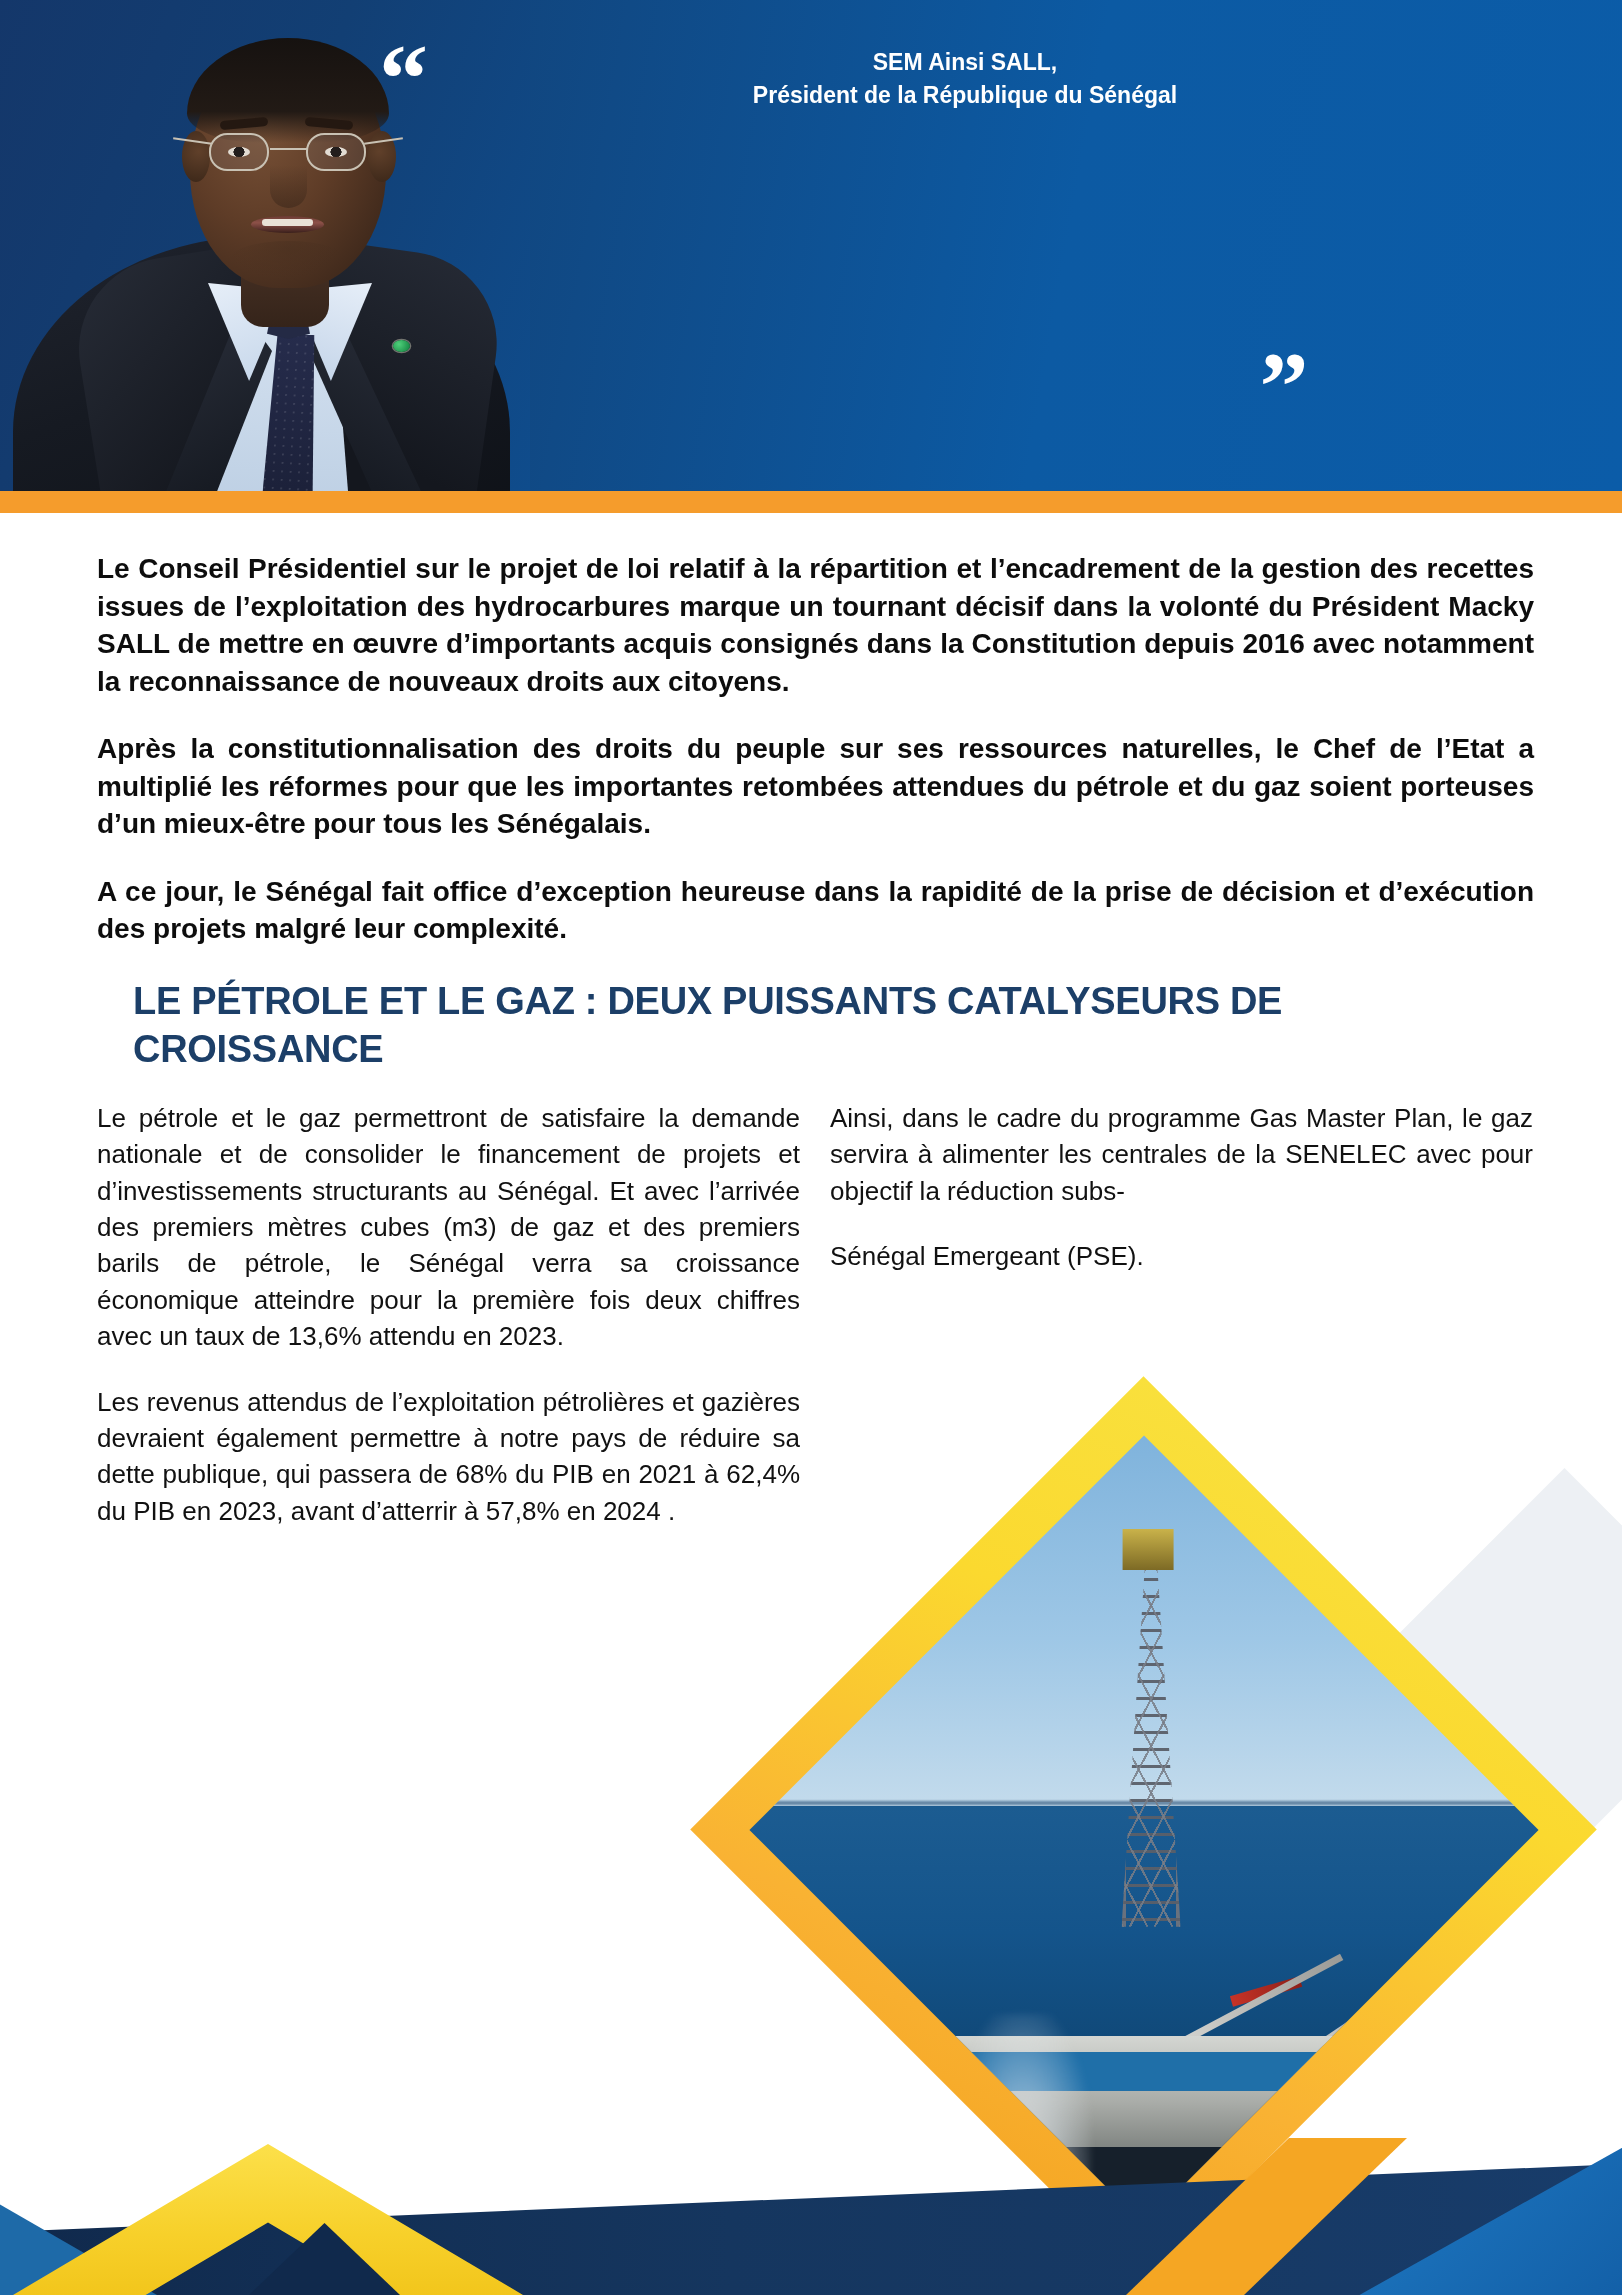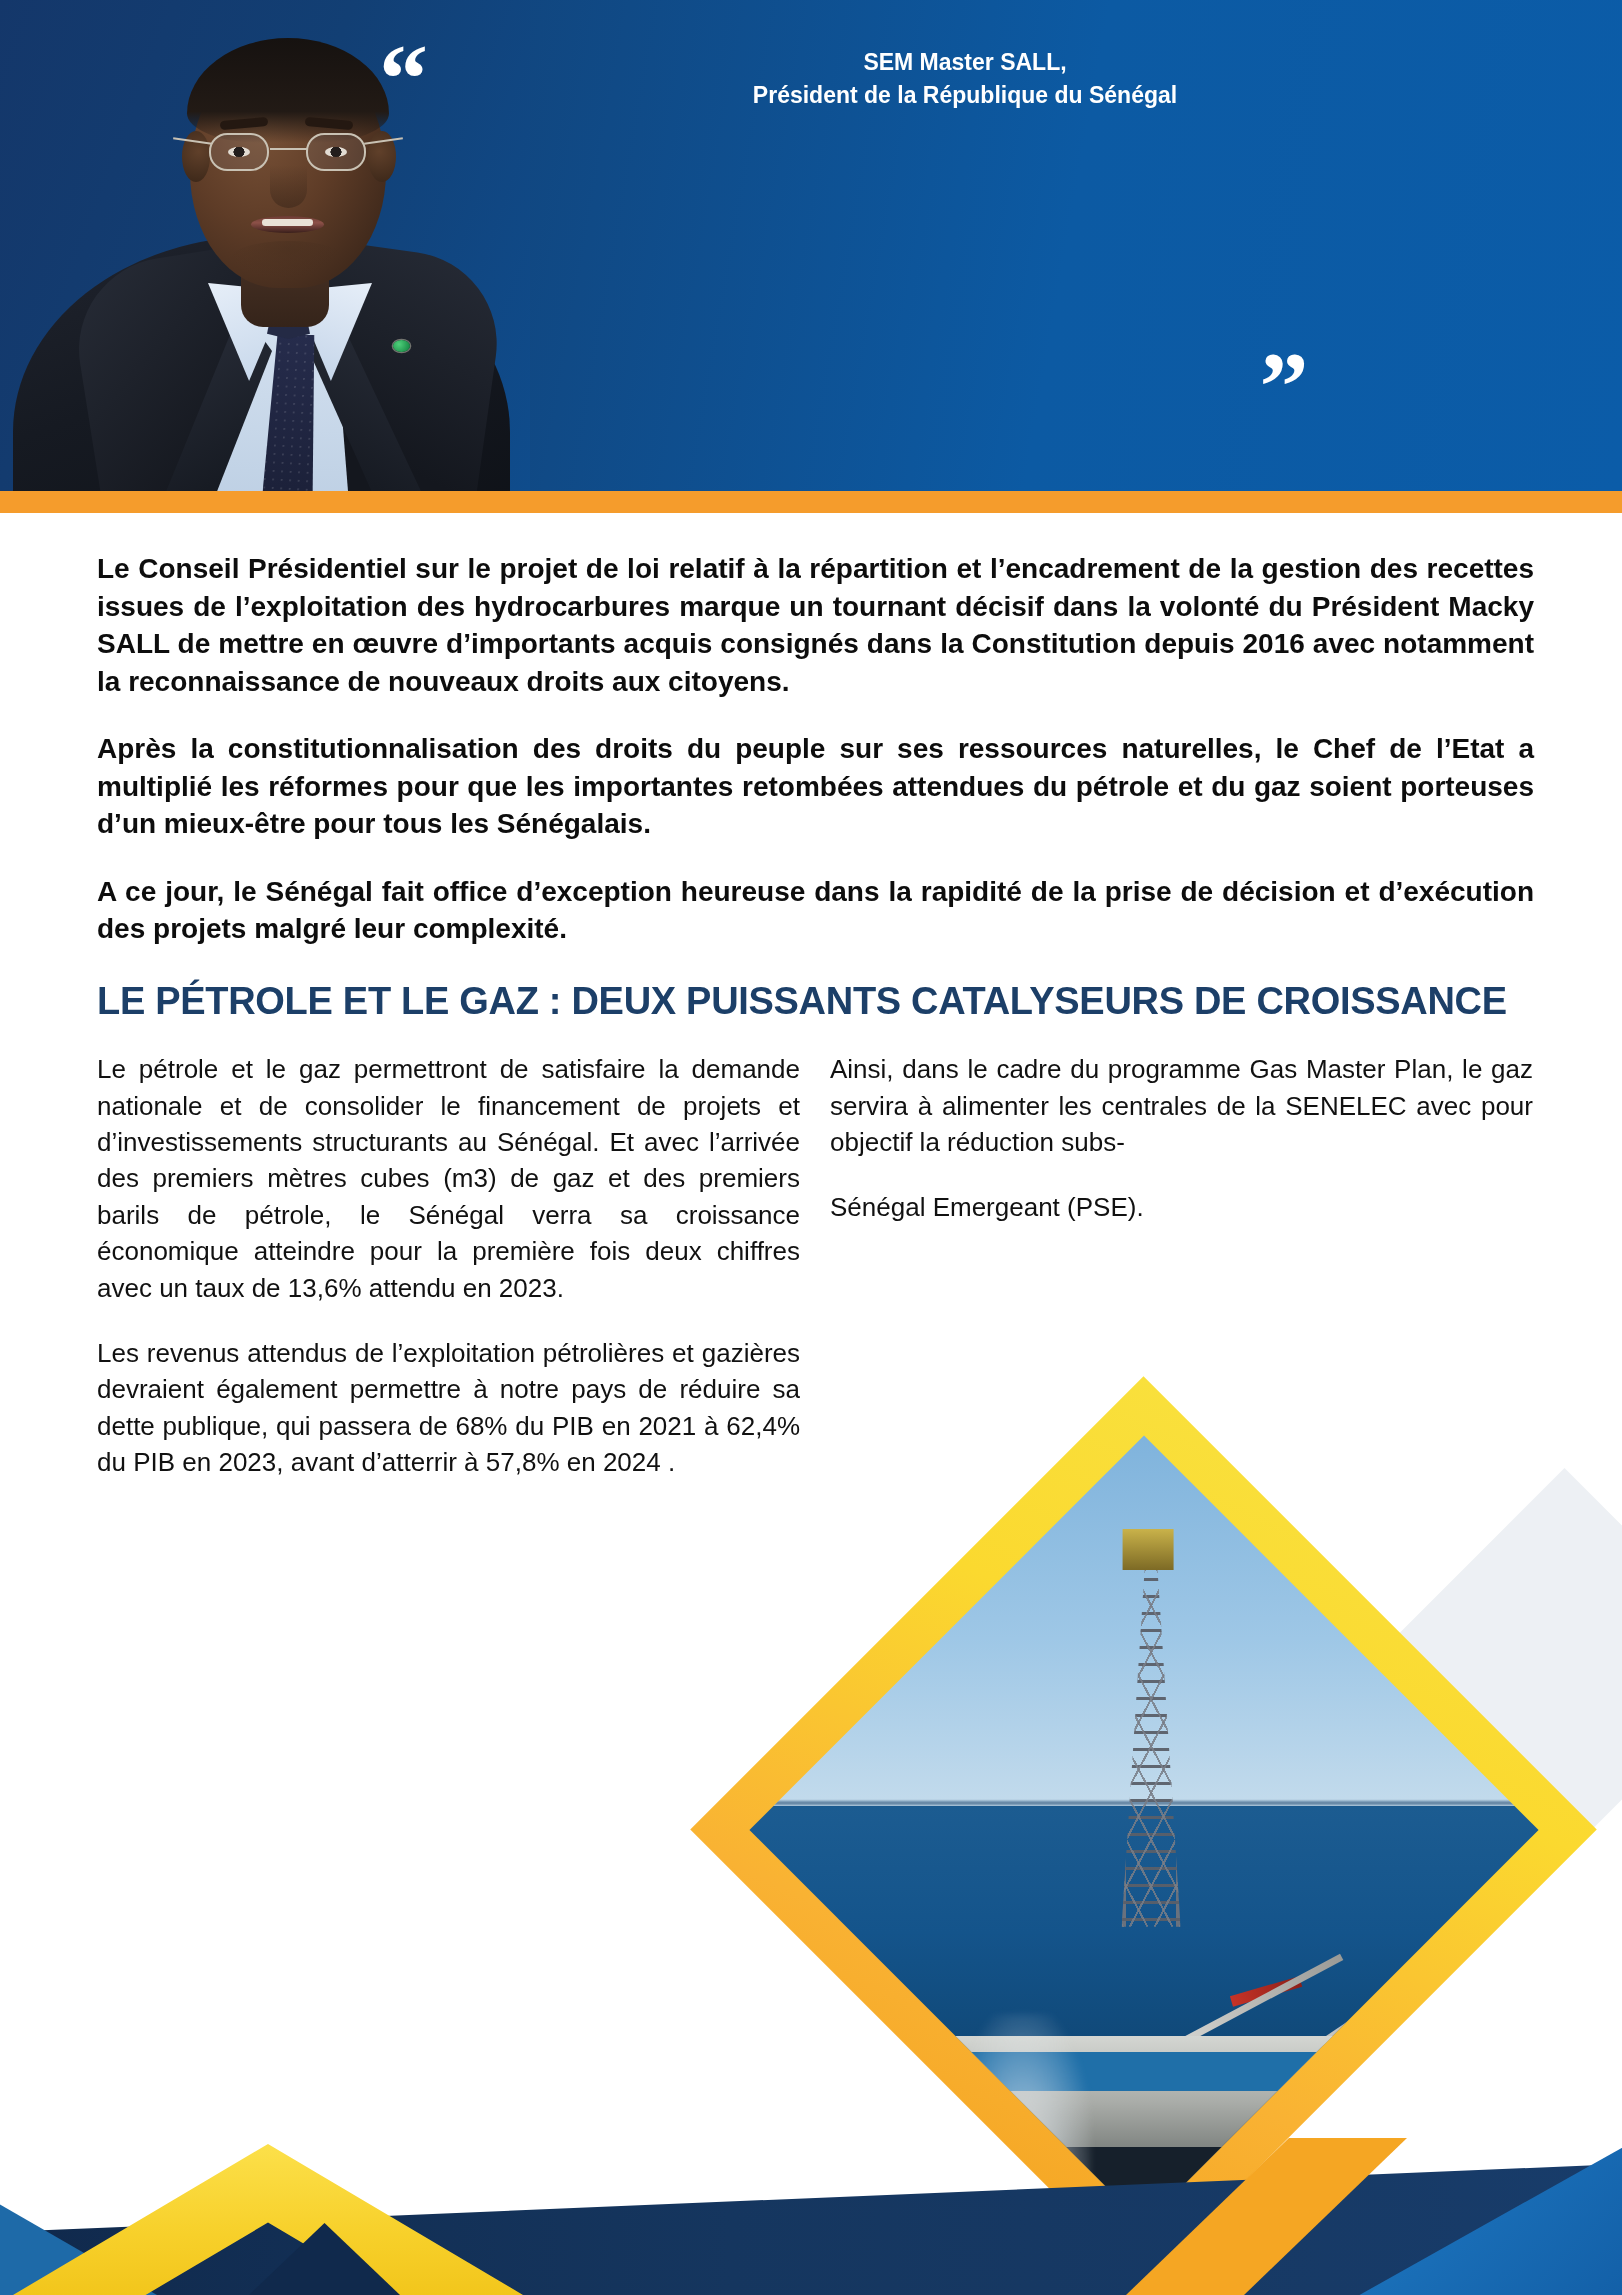--- a/index.html
+++ b/index.html
@@ -307,20 +307,21 @@
   .lead-p.tight { margin-bottom: 26px; }
 
   .section-head {
     margin-top: 29px;
     margin-bottom: 26px;
     font-size: 38px;
     font-weight: 700;
     line-height: 1.28;
     color: #1C3F68;
     letter-spacing: -0.3px;
+    margin-left: 36px;
   }
 
   
   .cols {
     position: relative;
     display: flex;
     gap: 30px;
     width: 1437px;
   }
   .col {
@@ -561,21 +562,21 @@
       <div class="p-nose"></div>
       <div class="p-mouth"></div>
       <div class="p-teeth"></div>
       <div class="p-chin"></div>
     </div>
 
     <div class="quote-area">
       <div class="quote-open">“</div>
       <div class="quote-close">”</div>
       <div class="quote-attr">
-        <div>SEM Master SALL,</div>
+        <div>SEM Ainsi SALL,</div>
         <div>Président de la République du Sénégal</div>
       </div>
     </div>
   </div>
 
   <div class="orange-bar"></div>
 
   <div class="body-wrap">
 
     <p class="lead-p">Le Conseil Présidentiel sur le projet de loi relatif à la répartition et l’encadrement de la gestion des recettes issues de l’exploitation des hydrocarbures marque un tournant décisif dans la volonté du Président Macky SALL de mettre en œuvre d’importants acquis consignés dans la Constitution depuis 2016 avec notamment la reconnaissance de nouveaux droits aux citoyens.</p>

